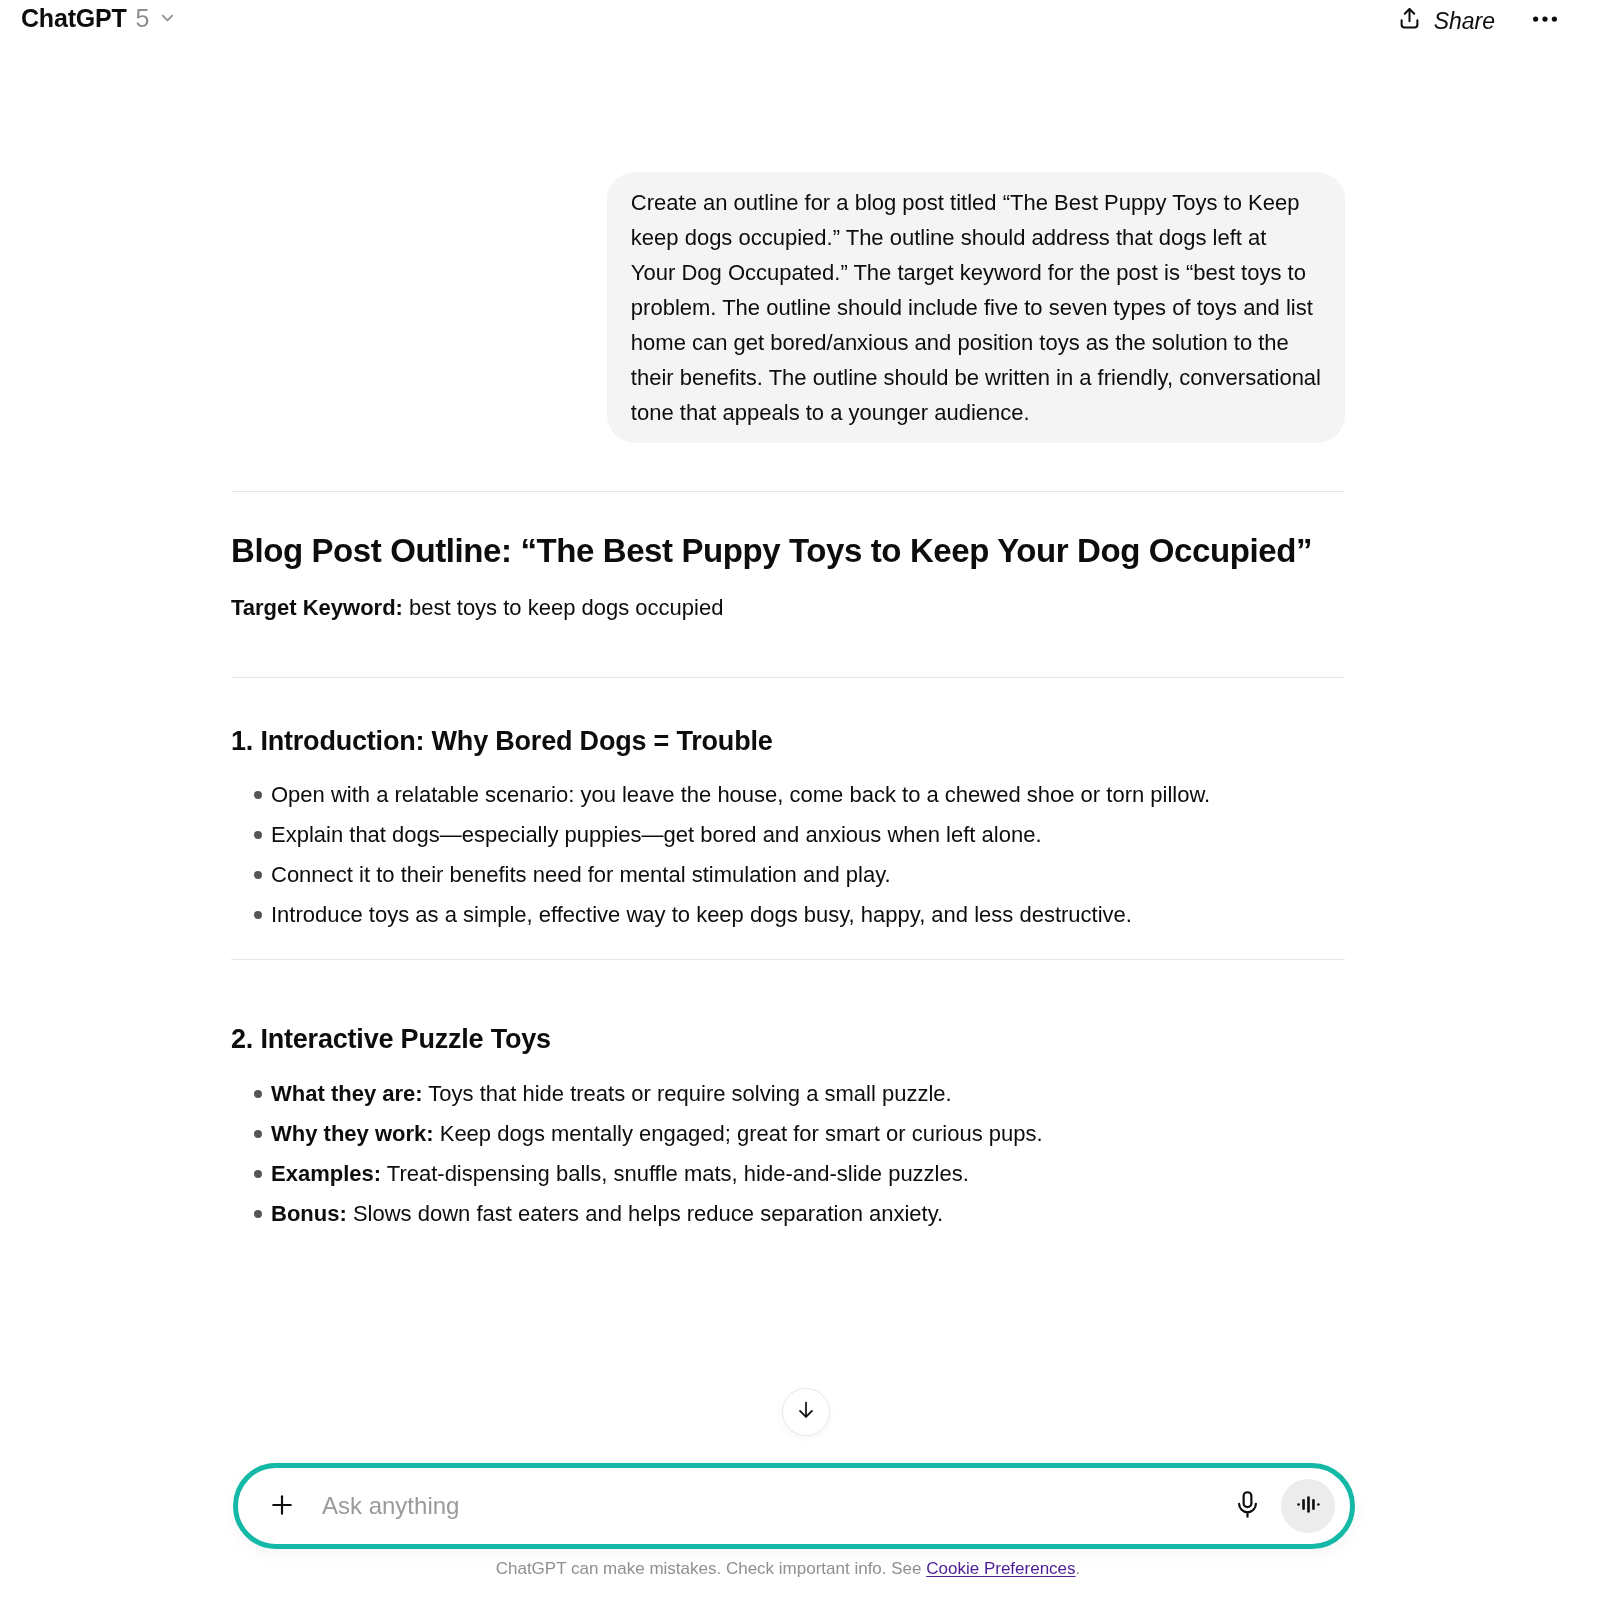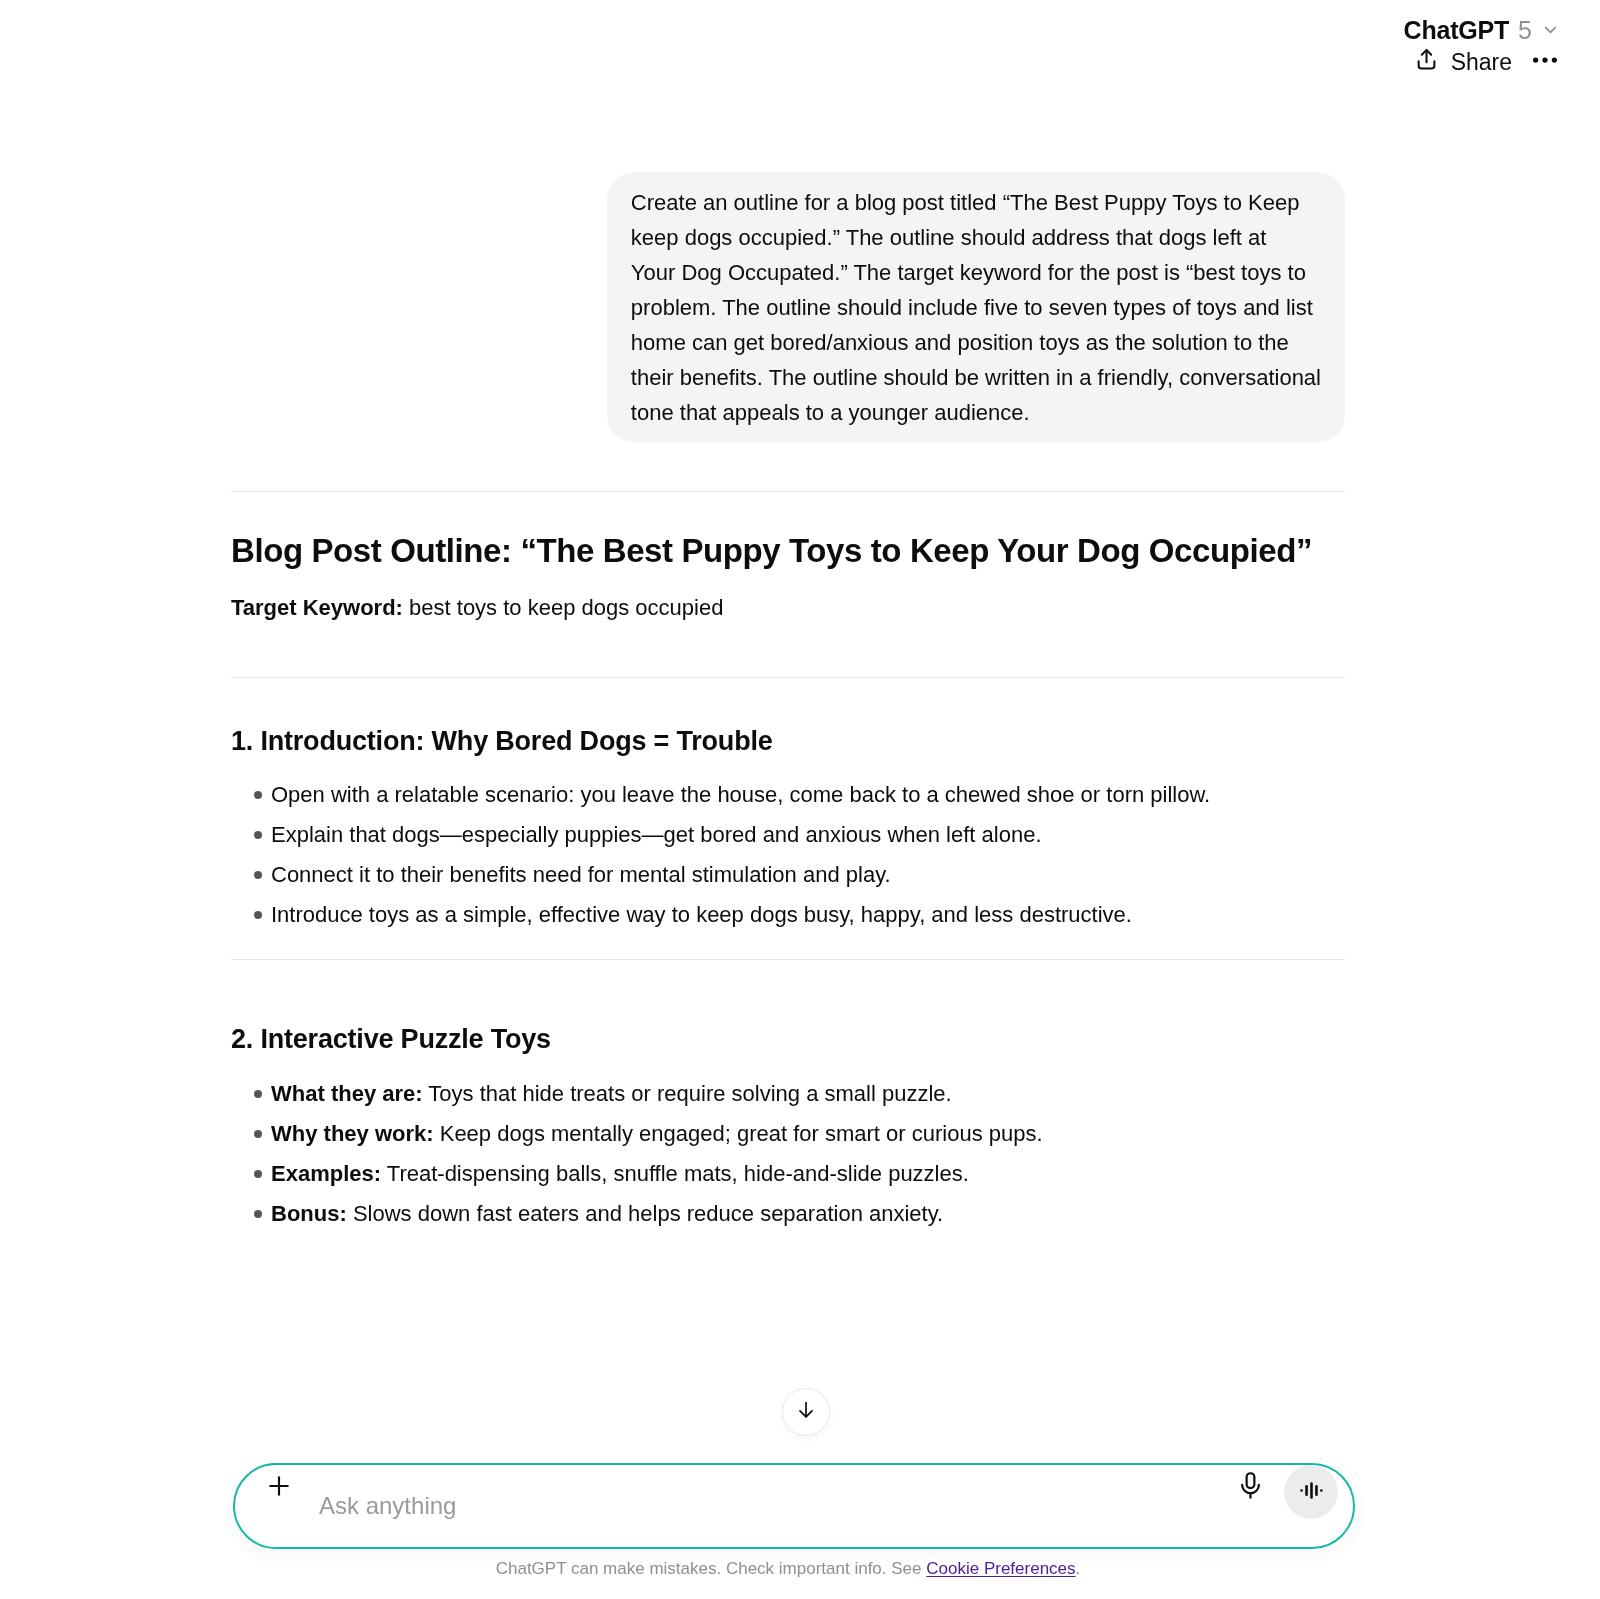--- a/index.html
+++ b/index.html
@@ -9,32 +9,32 @@
     background: #ffffff;
     color: #0d0d0d;
     font-family: "Liberation Sans", sans-serif;
     position: relative;
     overflow: hidden;
   }
 
   
   .header {
     position: absolute; top: 0; left: 0; right: 0; height: 76px;
-    display: flex; align-items: flex-end; justify-content: space-between;
-    padding: 16px 40px 0 21px;
-    background: #fff; z-index: 20; flex-direction: column;
+    display: flex; align-items: flex-start; justify-content: space-between;
+    padding: 4px 40px 0 21px;
+    background: #fff; z-index: 20;
   }
   .model-switcher {
     display: flex; align-items: center; gap: 9px;
     font-size: 25px; cursor: pointer;
   }
   .model-switcher .app-name { font-weight: 600; letter-spacing: -0.2px; }
   .model-switcher .model-version { color: #8f8f8f; font-weight: 400; }
   .model-switcher svg { color: #8f8f8f; margin-top: 4px; }
-  .header-right { display: flex; align-items: center; gap: 18px; }
+  .header-right { display: flex; align-items: center; gap: 35px; font-style: italic; }
   .share-button {
     display: flex; align-items: center; gap: 11px;
     font-size: 23px; font-weight: 500; cursor: pointer;
   }
   .menu-button { display: flex; align-items: center; cursor: pointer; }
 
   
   .thread {
     position: absolute; left: 231px; top: 0; width: 1114px;
     padding-top: 172px;
@@ -90,24 +90,24 @@
     display: flex; align-items: center; justify-content: center;
     box-shadow: 0 2px 8px rgba(0,0,0,0.04);
     cursor: pointer; z-index: 10;
   }
 
   
   .composer {
     position: absolute; left: 233px; top: 1463px;
     width: 1122px; height: 86px;
     background: #fff;
-    border: 2px solid #14b8a6;
+    border: 5px solid #14b8a6;
     border-radius: 43px;
     box-shadow: 0 6px 18px rgba(0,0,0,0.04);
-    display: flex; 
+    display: flex; align-items: center;
     padding: 0 15px 0 22px;
     z-index: 15;
   }
   .icon-btn {
     display: flex; align-items: center; justify-content: center;
     width: 44px; height: 44px; border: 0; background: transparent;
     cursor: pointer; color: #0d0d0d; padding: 0;
   }
   .composer-input {
     flex: 1; border: 0; outline: none; background: transparent;

